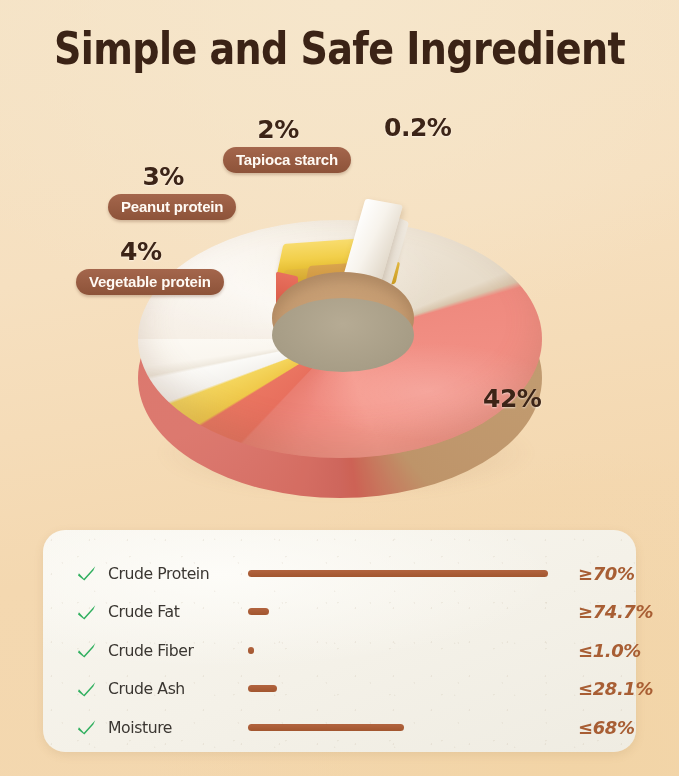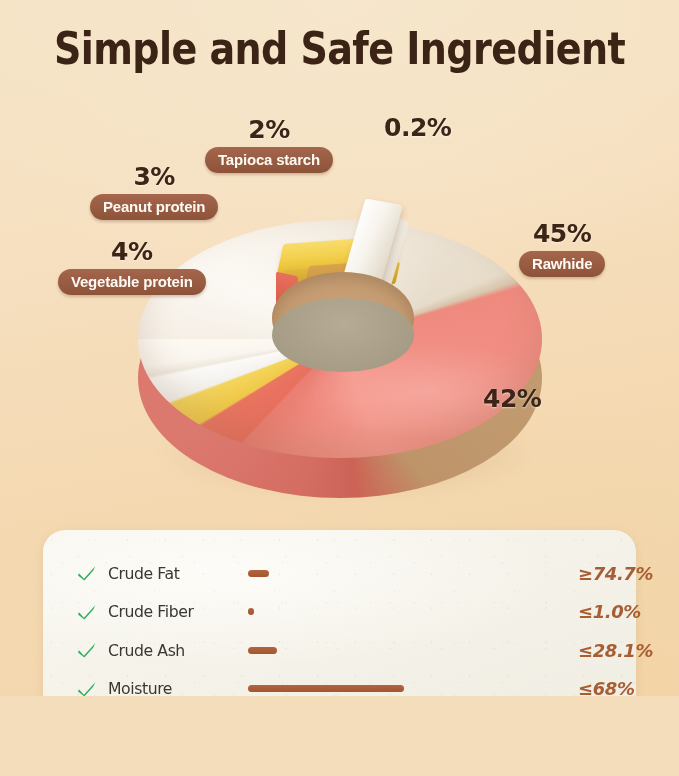--- a/index.html
+++ b/index.html
@@ -15,21 +15,21 @@
     font-family: "Liberation Sans", sans-serif;
     background: #f4ddba;
     position: relative;
   }
 
   
   .page {
     position: absolute;
     inset: 0;
     width: 679px;
-    height: 696px;
+    height: 776px;
     background:
       radial-gradient(ellipse 110% 70% at 50% 0%,   #f6e6cb 0%, rgba(246,230,203,0) 62%),
       radial-gradient(ellipse 90% 60%  at 85% 100%, #f2d4a6 0%, rgba(242,212,166,0) 70%),
       linear-gradient(170deg, #f5e3c6 0%, #f6e0c0 32%, #f4d8b0 66%, #f3d7ae 100%);
     overflow: hidden;
   }
 
   
   .title {
     position: absolute;
@@ -244,20 +244,21 @@
     padding: 3px 13px 4px;
     border-radius: 13px;
     background: linear-gradient(180deg, #a4664c 0%, #8d5339 100%);
     color: #fffaf4;
     font-size: 15px;
     line-height: 19px;
     font-weight: 700;
     white-space: nowrap;
     box-shadow: 0 2px 3px rgba(110,70,45,0.28);
     letter-spacing: -0.2px;
+    margin-left: 18px;
   }
 
   .c-tapioca  { left: 205px; top: -24px; }
   .c-sorbitol { left: 384px; top: -26px; }
   .c-peanut   { left:  90px; top:  23px; }
   .c-rawhide  { left: 519px; top:  80px; }
   .c-veg      { left:  58px; top:  98px; }
   .c-chicken  { left: 483px; top: 245px; }
 
   
@@ -376,79 +377,87 @@
 
     <div class="callout c-sorbitol">
       <span class="pct">0.2%</span>
     </div>
 
     <div class="callout c-peanut">
       <span class="pct">3%</span>
       <span class="pill">Peanut protein</span>
     </div>
 
-    <div class="callout c-rawhide">
-      <span class="pct">45%</span>
-      <span class="pill">Rawhide</span>
-    </div>
 
     <div class="callout c-veg">
       <span class="pct">4%</span>
       <span class="pill">Vegetable protein</span>
     </div>
 
     <div class="callout c-chicken">
       <span class="pct">42%</span>
     </div>
 
   </div>
 
   <div class="panel" id="nutrition-panel">
       <div class="row">
     <span class="check">
       <svg viewBox="0 0 24 24" aria-hidden="true">
         <path d="M3.2 12.4 L8.6 18.4 L21 4.6 L18.9 9.2 L9.1 20.2 L2.2 14.6 Z" fill="currentColor"></path>
       </svg>
     </span>
-    <span class="row-label">Crude Fat</span>
+    <span class="row-label">Crude Protein</span>
     <span class="bar-area">
-      <span class="bar" style="width: 21px;"></span>
-    </span>
-    <span class="row-value">≥74.7%</span>
+      <span class="bar" style="width: 300px;"></span>
+    </span>
+    <span class="row-value">≥70%</span>
   </div>
       <div class="row">
     <span class="check">
       <svg viewBox="0 0 24 24" aria-hidden="true">
         <path d="M3.2 12.4 L8.6 18.4 L21 4.6 L18.9 9.2 L9.1 20.2 L2.2 14.6 Z" fill="currentColor"></path>
       </svg>
     </span>
-    <span class="row-label">Crude Fiber</span>
+    <span class="row-label">Crude Fat</span>
     <span class="bar-area">
-      <span class="bar" style="width: 6px;"></span>
-    </span>
-    <span class="row-value">≤1.0%</span>
+      <span class="bar" style="width: 21px;"></span>
+    </span>
+    <span class="row-value">≥74.7%</span>
   </div>
       <div class="row">
     <span class="check">
       <svg viewBox="0 0 24 24" aria-hidden="true">
         <path d="M3.2 12.4 L8.6 18.4 L21 4.6 L18.9 9.2 L9.1 20.2 L2.2 14.6 Z" fill="currentColor"></path>
       </svg>
     </span>
-    <span class="row-label">Crude Ash</span>
+    <span class="row-label">Crude Fiber</span>
     <span class="bar-area">
-      <span class="bar" style="width: 29px;"></span>
-    </span>
-    <span class="row-value">≤28.1%</span>
+      <span class="bar" style="width: 6px;"></span>
+    </span>
+    <span class="row-value">≤1.0%</span>
   </div>
       <div class="row">
     <span class="check">
       <svg viewBox="0 0 24 24" aria-hidden="true">
         <path d="M3.2 12.4 L8.6 18.4 L21 4.6 L18.9 9.2 L9.1 20.2 L2.2 14.6 Z" fill="currentColor"></path>
       </svg>
     </span>
+    <span class="row-label">Crude Ash</span>
+    <span class="bar-area">
+      <span class="bar" style="width: 29px;"></span>
+    </span>
+    <span class="row-value">≤28.1%</span>
+  </div>
+      <div class="row">
+    <span class="check">
+      <svg viewBox="0 0 24 24" aria-hidden="true">
+        <path d="M3.2 12.4 L8.6 18.4 L21 4.6 L18.9 9.2 L9.1 20.2 L2.2 14.6 Z" fill="currentColor"></path>
+      </svg>
+    </span>
     <span class="row-label">Moisture</span>
     <span class="bar-area">
       <span class="bar" style="width: 156px;"></span>
     </span>
     <span class="row-value">≤68%</span>
   </div>
     </div>
 
 </div>
 

